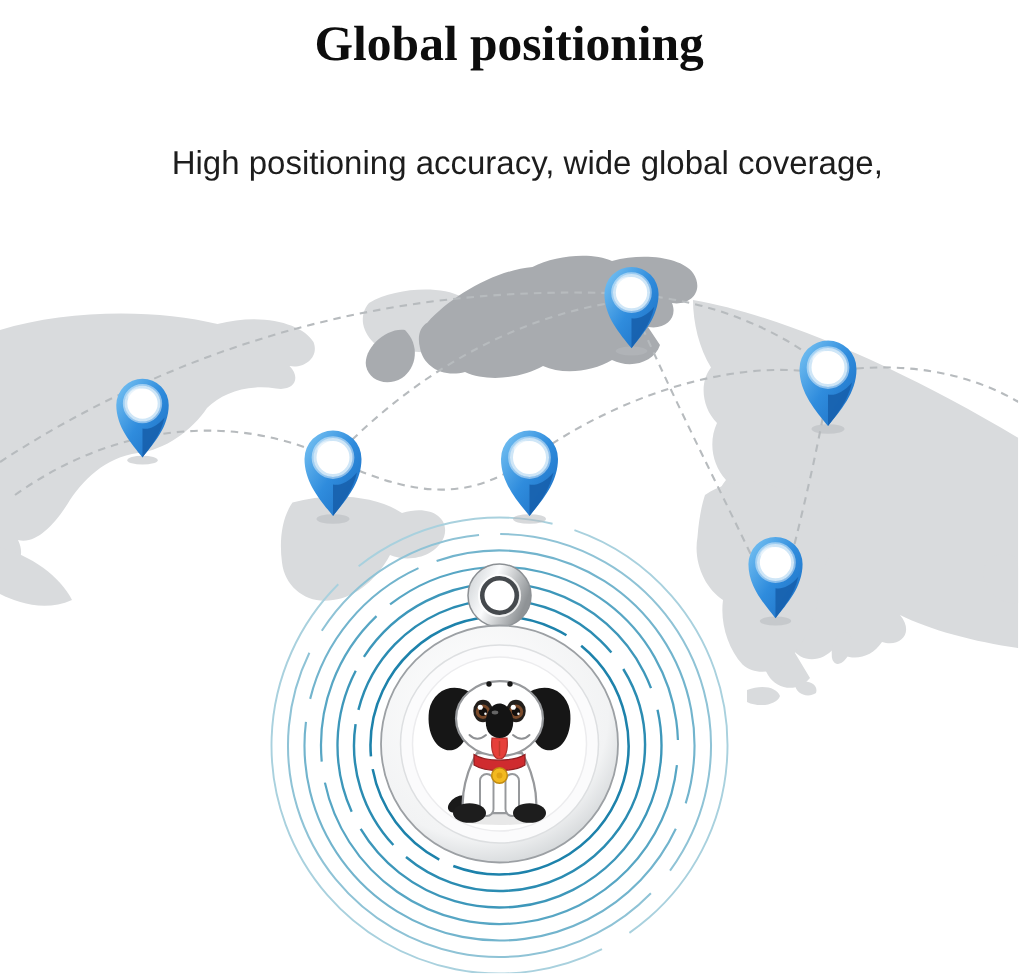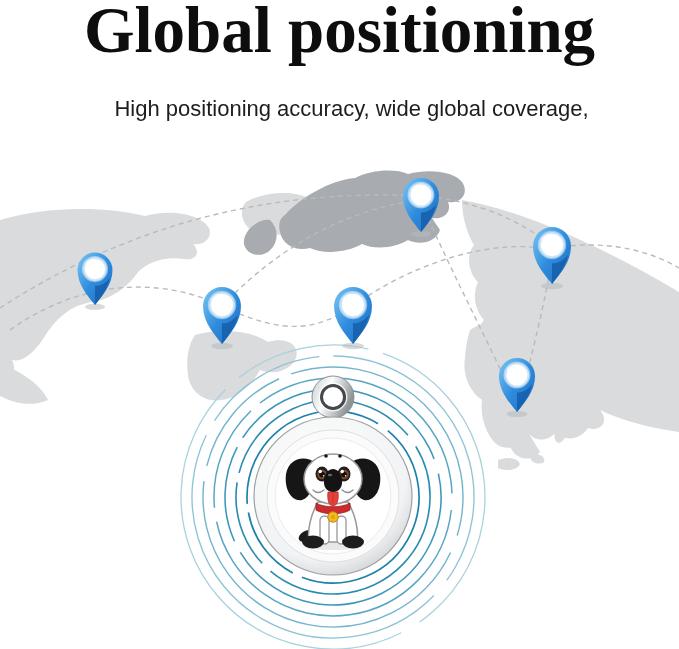--- a/index.html
+++ b/index.html
@@ -7,21 +7,21 @@
     position:relative;
     width:679px;height:649px;
     background:#ffffff;
     overflow:hidden;
     font-family:"Liberation Sans",sans-serif;
   }
   .headline{
     position:absolute;top:0px;left:0;width:100%;
     margin:0;text-align:center;
     font-family:"Liberation Serif","DejaVu Serif",serif;
-    font-weight:bold;font-size:65px;line-height:60px;
+    font-weight:bold;font-size:33px;line-height:60px;
     color:#0d0d0d;letter-spacing:0px;
   }
   .subline{
     position:absolute;left:0;width:100%;
     margin:12px;text-align:center;
     font-family:"Liberation Sans",sans-serif;
     font-size:22px;color:#1d1d1d;font-weight:400;
   }
   .subline.l1{top:84px;}
   .subline.l2{top:121px;}

